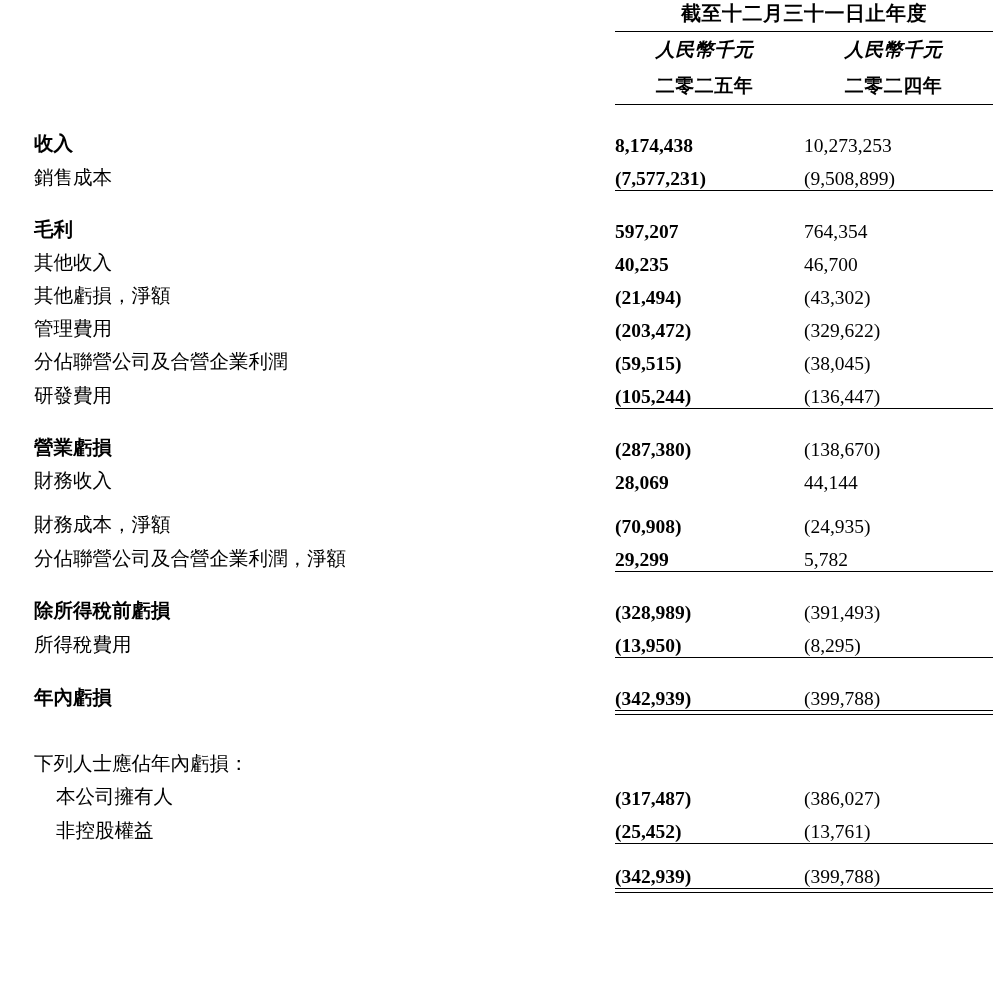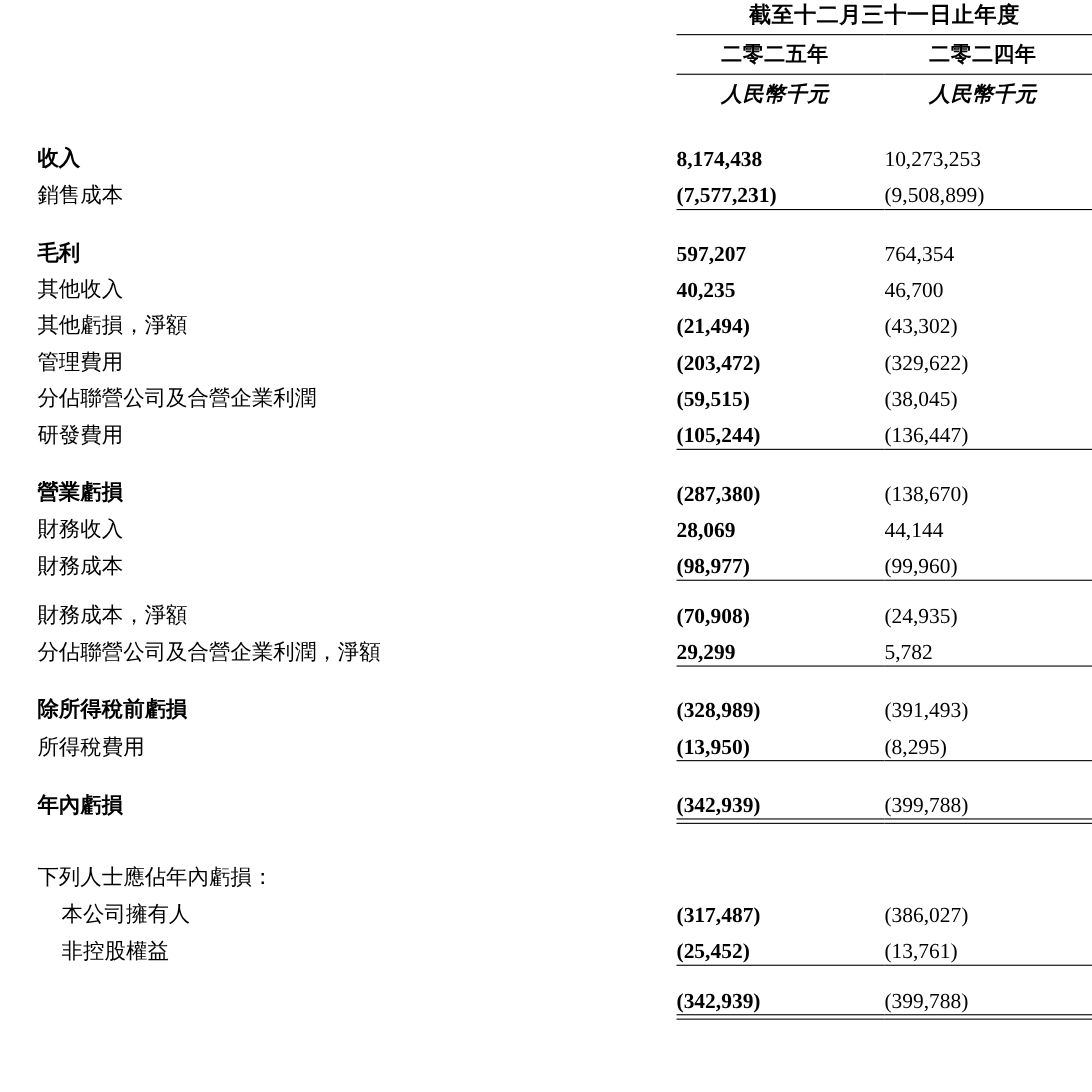--- a/index.html
+++ b/index.html
@@ -123,27 +123,27 @@
       <col class="c-y2">
     </colgroup>
     <tbody id="tbody-root">
 
       <tr>
         <td></td>
         <td class="hdr-span rule-bot" colspan="2">截至十二月三十一日止年度</td>
       </tr>
       <tr>
         <td></td>
+        <td class="hdr-unit cellpad-r">人民幣千元</td>
+        <td class="hdr-unit cellpad-r">人民幣千元</td>
+      </tr>
+      <tr>
+        <td></td>
         <td class="hdr-year rule-bot cellpad-r">二零二五年</td>
         <td class="hdr-year rule-bot cellpad-r">二零二四年</td>
-      </tr>
-      <tr>
-        <td></td>
-        <td class="hdr-unit cellpad-r">人民幣千元</td>
-        <td class="hdr-unit cellpad-r">人民幣千元</td>
       </tr>
       <tr class="gap">
         <td></td>
           <td></td>
           <td></td>
       </tr>
 
     <tr class="row">
           <td class="label bold">收入</td>
           <td class="num y1 bold">8,174,438</td>
@@ -197,25 +197,20 @@
         <tr class="row">
           <td class="label bold">營業虧損</td>
           <td class="num y1 bold">(287,380)</td>
           <td class="num y2">(138,670)</td>
         </tr>
         <tr class="row">
           <td class="label">財務收入</td>
           <td class="num y1 bold">28,069</td>
           <td class="num y2">44,144</td>
         </tr>
-        <tr class="row">
-          <td class="label">財務成本</td>
-          <td class="num y1 bold ul-single">(98,977)</td>
-          <td class="num y2 ul-single">(99,960)</td>
-        </tr>
         <tr class="gap-sm">
           <td></td>
           <td></td>
           <td></td>
         </tr>
         <tr class="row">
           <td class="label">財務成本，淨額</td>
           <td class="num y1 bold">(70,908)</td>
           <td class="num y2">(24,935)</td>
         </tr>

